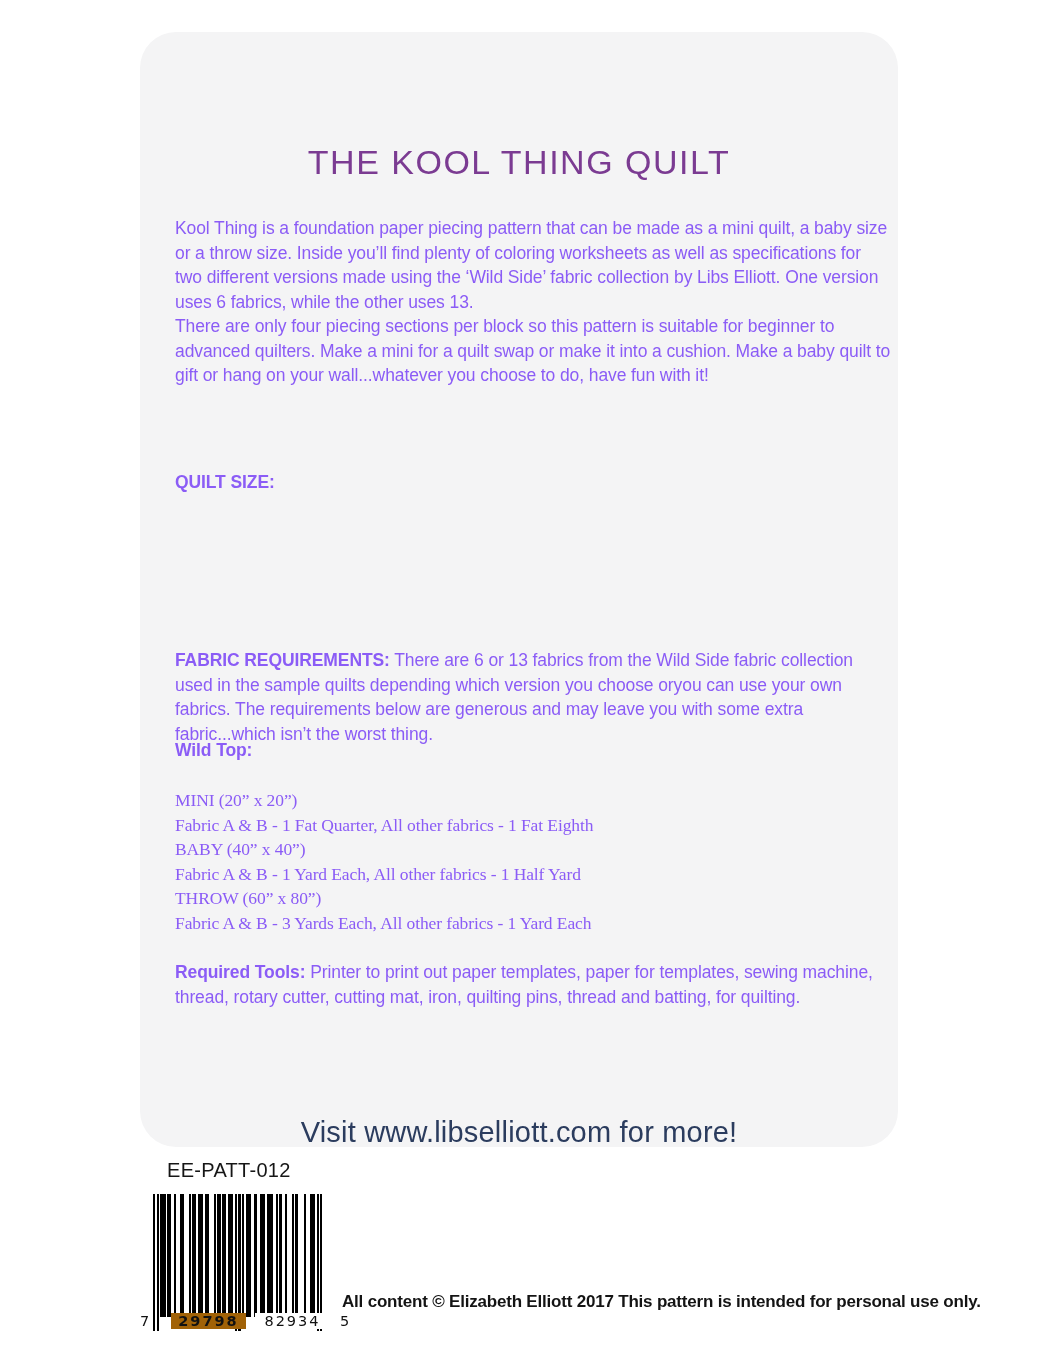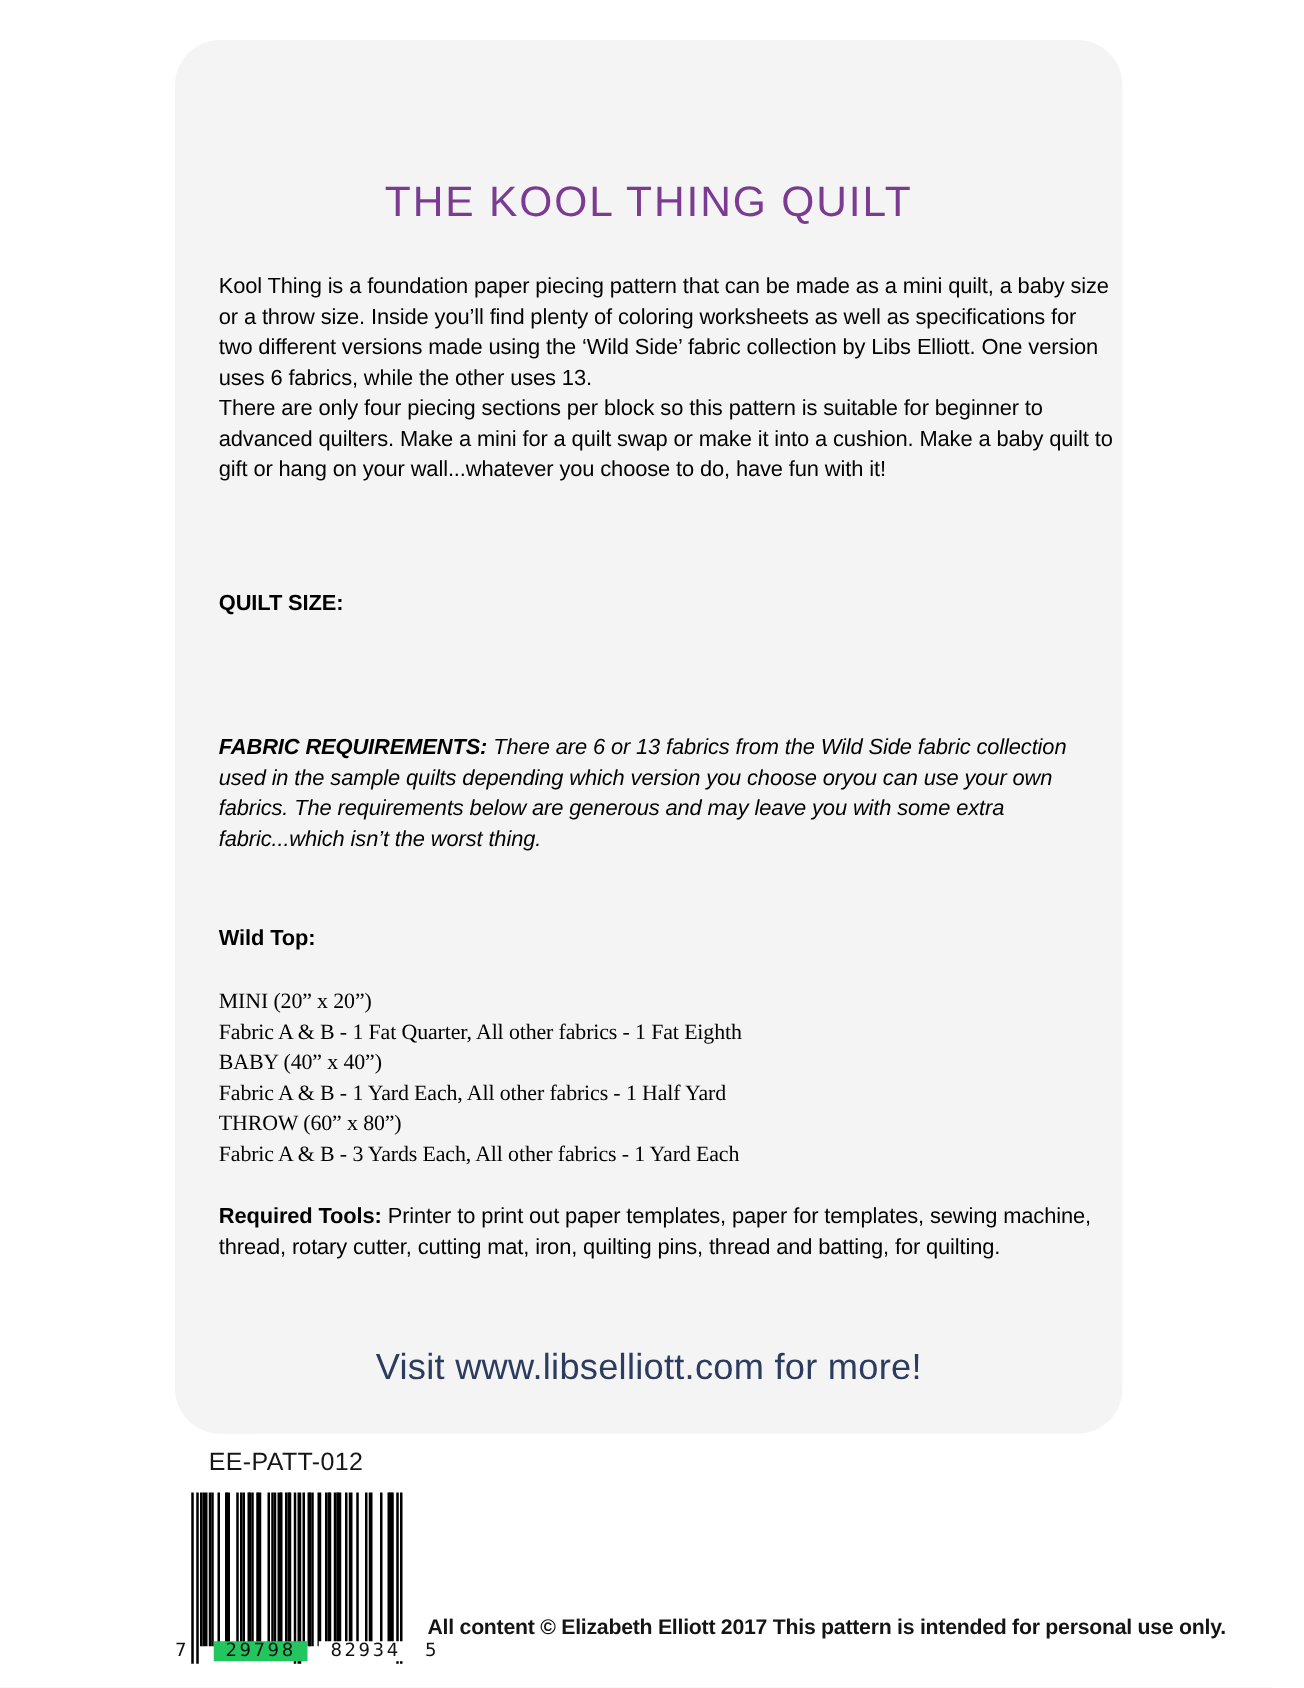--- a/index.html
+++ b/index.html
@@ -15,48 +15,48 @@
     background:#f4f4f5; border-radius:36px;
   }
   .page-title {
     position:absolute; top:88px; left:0; width:100%;
     text-align:center; font-size:34px; letter-spacing:1.5px;
     color:#7b3b92; font-weight:400; white-space:nowrap;
   }
   .section {
     position:absolute; left:35px; width:716px;
     font-size:17.5px; line-height:24.5px; letter-spacing:-0.1px;
-    color:#000000;
+    color:#8b5cf6;
   }
   .section p { margin:0; }
   .bold { font-weight:700; }
   .sec-intro        { top:184px; }
   .sec-quilt-size   { top:438px; }
-  .sec-fabric-req   { top:553px;font-style:italic; }
+  .sec-fabric-req   { top:616px; }
   .sec-quilt-top-h  { top:706px; }
   .sec-quilt-top-l  { top:756px;font-family:Liberation Serif, serif; }
   .sec-tools        { top:928px; }
   .cta {
-    position:absolute; top:1046px; left:0; width:100%;
+    position:absolute; top:1084px; left:0; width:100%;
     text-align:center; font-size:29px; letter-spacing:0.2px;
     color:#2b3c5e; font-weight:400; white-space:nowrap;
   }
   .sku {
     position:absolute; left:167px; top:1159px;
     font-size:20px; letter-spacing:0.3px; color:#161616;
   }
   .barcode { position:absolute; left:140px; top:1194px; width:210px; height:142px; }
   .barcode-bars { position:absolute; left:13px; top:0; width:171px; height:137px; }
   .barcode-bars .bar { position:absolute; top:0; background:#000; }
   .bc-num {
     position:absolute; top:119px; font-size:14.5px; color:#111;
     font-family:"DejaVu Sans", sans-serif;
   }
   .bc-first { left:0; }
-  .bc-left-group  { left:31px; width:75px; text-align:center; letter-spacing:2px; background:#22c55e; }
+  .bc-left-group  { left:31px; width:75px; text-align:center; letter-spacing:2px; background:#a16207;font-weight:bold; }
   .bc-right-group { left:115px; width:75px; text-align:center; letter-spacing:2px; background:#fff; }
   .bc-last { left:200px; }
   .copyright {
     position:absolute; left:342px; top:1291px;
     font-size:17px; font-weight:700; line-height:22.5px;
     letter-spacing:-0.2px; color:#141414; white-space:nowrap;
   }
 </style>
 </head>
 <body>

